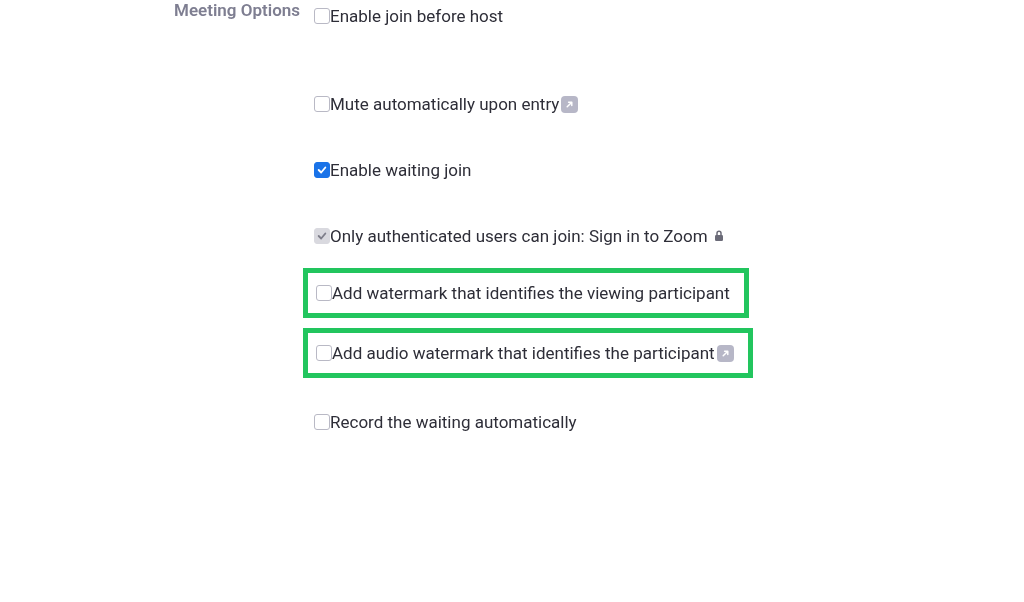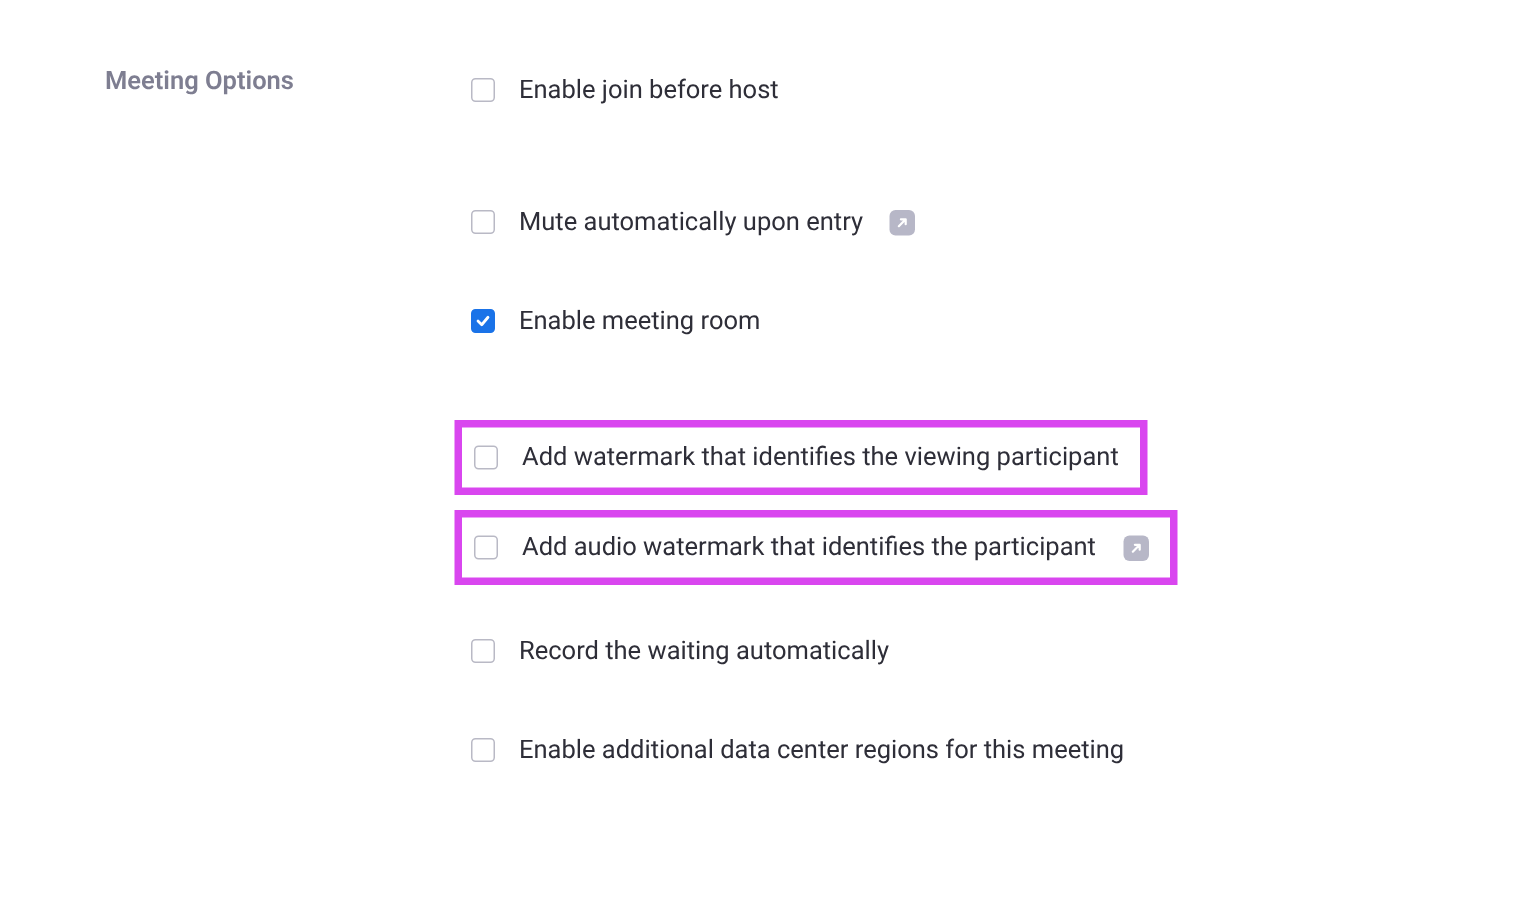--- a/index.html
+++ b/index.html
@@ -6,39 +6,39 @@
     body {
       font-family: -apple-system, BlinkMacSystemFont, "Segoe UI", Roboto, Helvetica, Arial, sans-serif;
       background: #ffffff;
       width: 1024px;
       height: 602px;
       overflow: hidden;
       color: #232333;
     }
     .container {
       display: flex;
-      padding-top: 44px;
+      text-align: right;
     }
     .label-col {
       width: 300px;
       padding-left: 70px;
     }
     .section-title {
       font-size: 17px;
       font-weight: 600;
       color: #7e7e91;
     }
     .options-col {
       flex: 1;
       padding-left: 8px;
     }
     .option-row {
       display: flex;
       align-items: center;
-      gap: 16px;
+      gap: 0;
       padding: 6px 10px 6px 6px;
       margin-bottom: 0;
     }
     .spacer-lg { height: 56px; }
     .spacer-md { height: 34px; }
     .spacer-sm { height: 18px; }
     .spacer-xs { height: 10px; }
     .checkbox {
       width: 16px;
       height: 16px;
@@ -76,21 +76,21 @@
       flex-shrink: 0;
     }
     .badge svg { display: block; }
     .lock-icon {
       display: inline-flex;
       align-items: center;
       margin-left: 6px;
       flex-shrink: 0;
     }
     .highlight {
-      border: 5px solid #d946ef;
+      border: 5px solid #22c55e;
       margin: 6px 0 10px -5px;
       width: fit-content;
     }
     .highlight .option-row {
       padding: 10px 14px 10px 8px;
     }
   </style>
 </head>
 <body>
 
@@ -123,25 +123,39 @@
     </div>
 
     <div class="spacer-md"></div>
 
     <div class="option-row">
       <span class="checkbox checked">
         <svg width="10" height="10" viewBox="0 0 12 12">
             <path d="M2 6 L5 9 L10 3" stroke="#fff" stroke-width="2.2" fill="none" stroke-linecap="round" stroke-linejoin="round"></path>
           </svg>
       </span>
-      <span class="option-label">Enable meeting room</span>
+      <span class="option-label">Enable waiting join</span>
     </div>
 
     <div class="spacer-md"></div>
 
+    <div class="option-row">
+      <span class="checkbox checked disabled">
+        <svg width="10" height="10" viewBox="0 0 12 12">
+            <path d="M2 6 L5 9 L10 3" stroke="#7e7e8a" stroke-width="2.2" fill="none" stroke-linecap="round" stroke-linejoin="round"></path>
+          </svg>
+      </span>
+      <span class="option-label">Only authenticated users can join: Sign in to Zoom</span>
+      <span class="lock-icon">
+        <svg width="10" height="12" viewBox="0 0 10 12">
+            <rect x="1" y="5" width="8" height="6" rx="1.2" fill="#6b6b78"></rect>
+            <path d="M3 5 V3.2 A2 2 0 0 1 7 3.2 V5" stroke="#6b6b78" stroke-width="1.5" fill="none"></path>
+          </svg>
+      </span>
+    </div>
 
     <div class="spacer-xs"></div>
 
     <div class="highlight">
       <div class="option-row">
         <span class="checkbox">
           
         </span>
         <span class="option-label">Add watermark that identifies the viewing participant</span>
       </div>
@@ -165,21 +179,15 @@
 
     <div class="option-row">
       <span class="checkbox">
         
       </span>
       <span class="option-label">Record the waiting automatically</span>
     </div>
 
     <div class="spacer-md"></div>
 
-    <div class="option-row">
-      <span class="checkbox">
-        
-      </span>
-      <span class="option-label">Enable additional data center regions for this meeting</span>
-    </div>
 
   </div>
 </div>
 
 </body></html>

